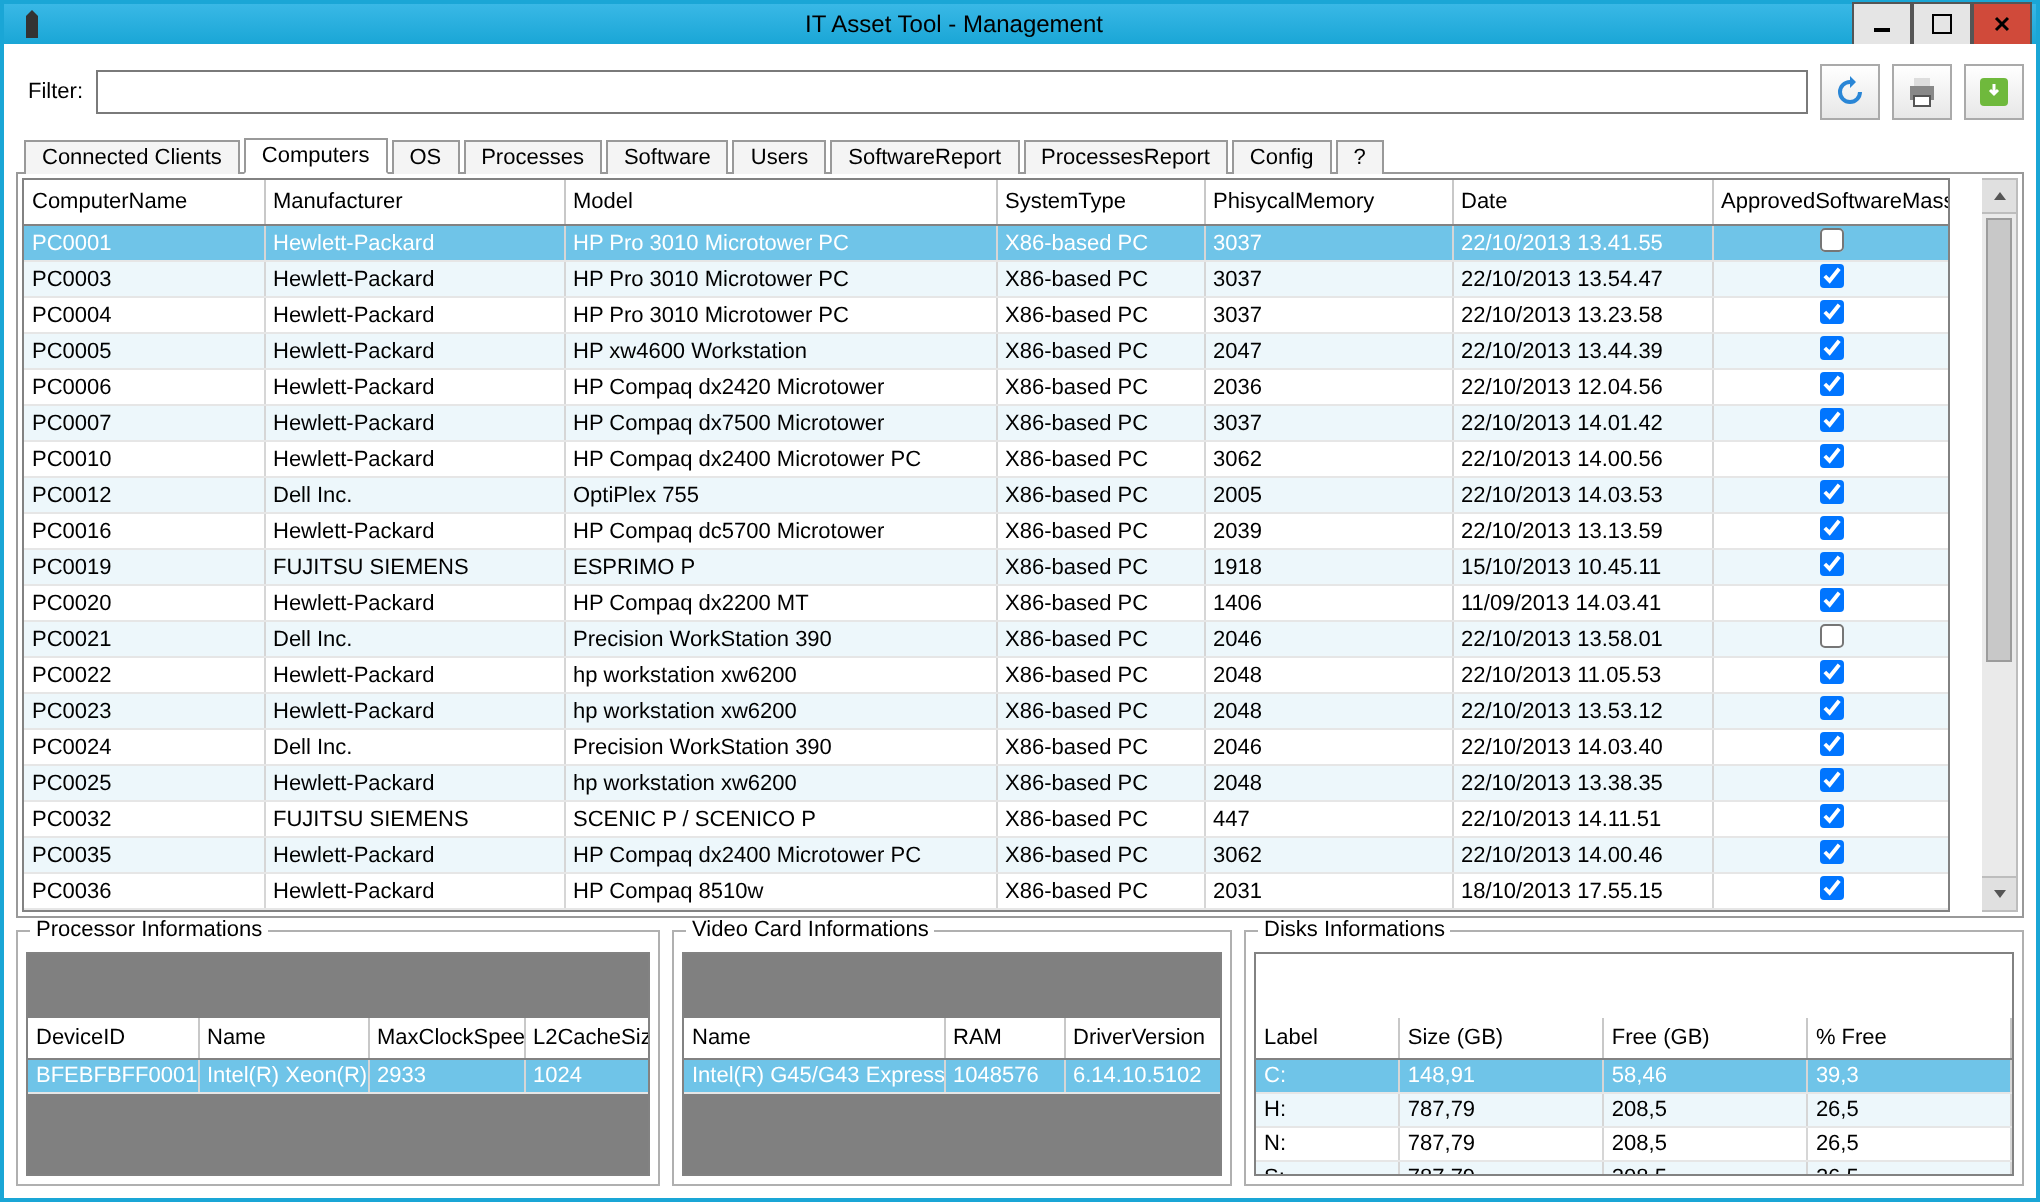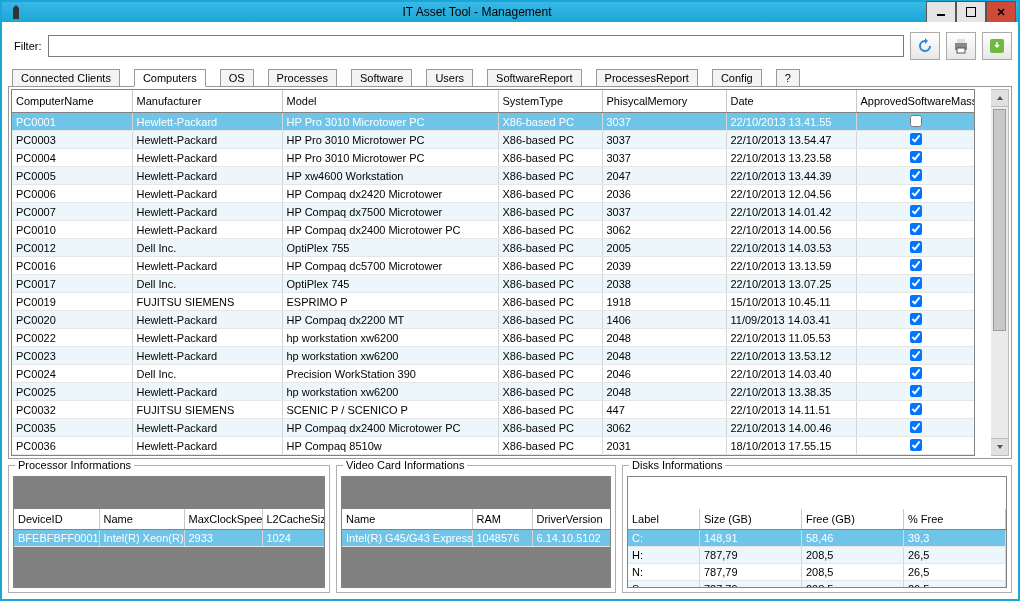--- a/index.html
+++ b/index.html
@@ -99,23 +99,23 @@
     width: 28px;
     height: 26px;
     border: 1px solid #aaa;
     background: linear-gradient(#fff,#e7e7e7);
     display: flex;
     align-items: center;
     justify-content: center;
   }
   .tabs {
     display: flex;
-    align-items: flex-start;
+    align-items: center;
     padding-left: 4px;
-    gap: 12px;
+    gap: 0;
   }
   .tab {
     padding: 2px 8px 2px 8px;
     font-size: 11px;
     border: 1px solid #999;
     border-bottom: none;
     margin-right: 2px;
     background: #f4f4f4;
     color: #000;
     position: relative;
@@ -428,45 +428,45 @@
                 <tr>
                   <td>PC0016</td>
                   <td>Hewlett-Packard</td>
                   <td>HP Compaq dc5700 Microtower</td>
                   <td>X86-based PC</td>
                   <td>2039</td>
                   <td>22/10/2013 13.13.59</td>
                   <td class="chk"><input type="checkbox" checked="" style=""></td>
                 </tr>
                 <tr>
-                  <td>PC0017</td>
-                  <td>Dell Inc.</td>
-                  <td>OptiPlex 745</td>
-                  <td>X86-based PC</td>
-                  <td>2038</td>
-                  <td>22/10/2013 13.07.25</td>
-                  <td class="chk"><input type="checkbox" checked="" style=""></td>
-                </tr>
-                <tr>
                   <td>PC0019</td>
                   <td>FUJITSU SIEMENS</td>
                   <td>ESPRIMO P</td>
                   <td>X86-based PC</td>
                   <td>1918</td>
                   <td>15/10/2013 10.45.11</td>
                   <td class="chk"><input type="checkbox" checked="" style=""></td>
                 </tr>
                 <tr>
                   <td>PC0020</td>
                   <td>Hewlett-Packard</td>
                   <td>HP Compaq dx2200 MT</td>
                   <td>X86-based PC</td>
                   <td>1406</td>
                   <td>11/09/2013 14.03.41</td>
                   <td class="chk"><input type="checkbox" checked="" style=""></td>
+                </tr>
+                <tr>
+                  <td>PC0021</td>
+                  <td>Dell Inc.</td>
+                  <td>Precision WorkStation 390</td>
+                  <td>X86-based PC</td>
+                  <td>2046</td>
+                  <td>22/10/2013 13.58.01</td>
+                  <td class="chk"><input type="checkbox" style=""></td>
                 </tr>
                 <tr>
                   <td>PC0022</td>
                   <td>Hewlett-Packard</td>
                   <td>hp workstation xw6200</td>
                   <td>X86-based PC</td>
                   <td>2048</td>
                   <td>22/10/2013 11.05.53</td>
                   <td class="chk"><input type="checkbox" checked="" style=""></td>
                 </tr>

